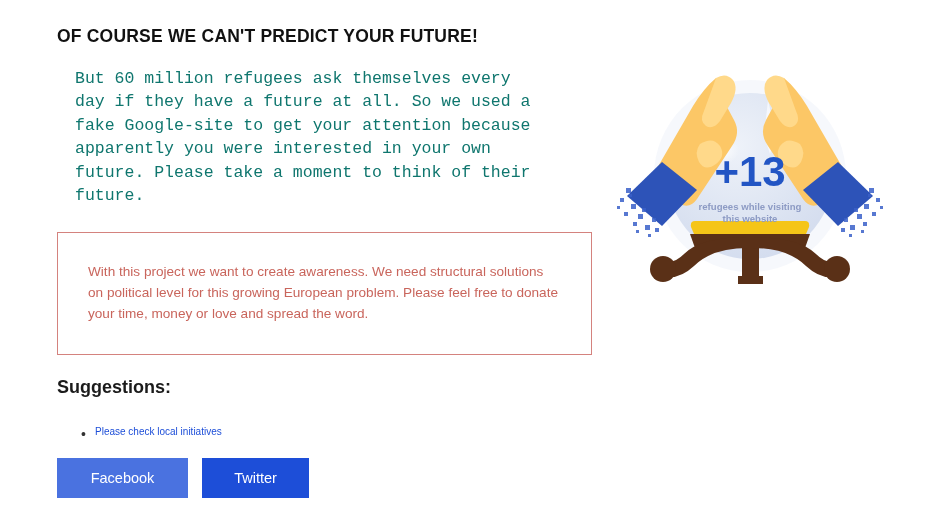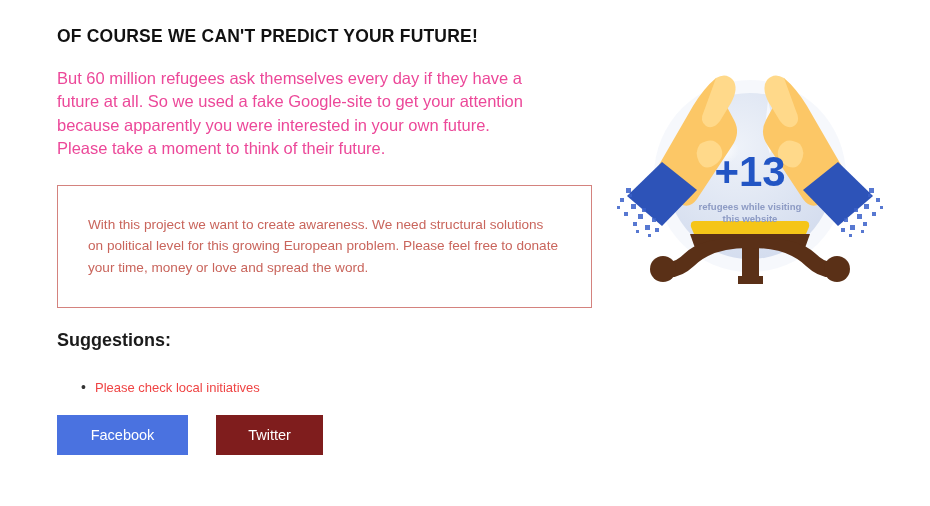--- a/index.html
+++ b/index.html
@@ -36,23 +36,24 @@
     font-weight: bold;
     letter-spacing: 0.2px;
     color: #111111;
     margin: 0 0 20px 0;
     line-height: 1.2;
   }
 
   .intro-para {
     font-size: 16.5px;
     line-height: 1.42;
-    color: #ec4899;
-    margin: 0;
+    color: #0f766e;
+    margin: 18px;
     width: 470px;
+    font-family: Liberation Mono, monospace;
   }
 
   .callout {
     margin-top: 24px;
     width: 505px;
     border: 1px solid #d4827e;
     padding: 12px 14px 13px 14px;
     box-sizing: content-box;
   }
   .callout-text {
@@ -68,23 +69,23 @@
     font-weight: bold;
     color: #1b1b1b;
   }
 
   .suggestions-list {
     margin: 10px 0 0 0;
     padding-left: 38px;
     list-style: none;
   }
   .suggestions-list li {
-    font-size: 13px;
+    font-size: 10px;
     line-height: 1.48;
-    color: #ef4444;
+    color: #1d4ed8;
     position: relative;
     margin-top: 27px;
   }
   .suggestions-list li::before {
     content: "\2022";
     position: absolute;
     left: -14px;
     top: -1px;
     font-size: 14px;
     color: #333333;
@@ -93,42 +94,42 @@
   .share-label {
     margin-top: 27px;
     font-size: 13.2px;
     font-weight: bold;
     color: #1b1b1b;
   }
 
   .btn-row {
     margin-top: 18px;
     display: flex;
-    gap: 28px;
+    gap: 14px;
   }
   .btn {
     border: none;
     outline: none;
     cursor: pointer;
     color: #ffffff;
     font-family: "Liberation Sans", sans-serif;
     font-size: 14.5px;
     height: 40px;
     line-height: 40px;
     text-align: center;
     padding: 0;
     display: inline-block;
   }
   .btn-facebook {
     width: 131px;
     background: #4a72e0;
   }
   .btn-twitter {
     width: 107px;
-    background: #7f1d1d;
+    background: #1d4ed8;
   }
 
   
   .illustration {
     position: absolute;
     left: 600px;
     top: 58px;
     width: 300px;
     height: 230px;
   }

